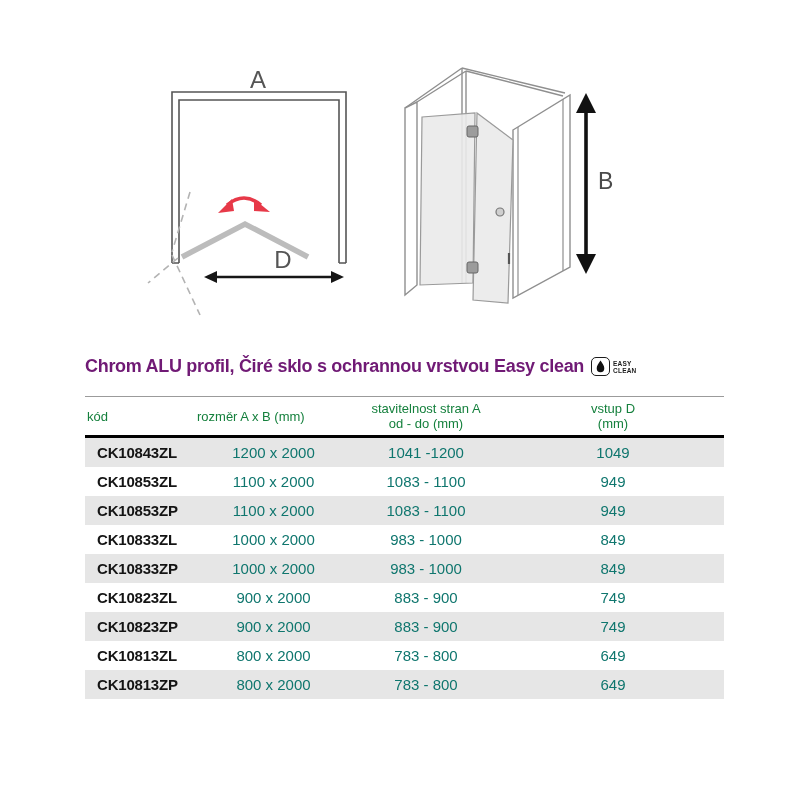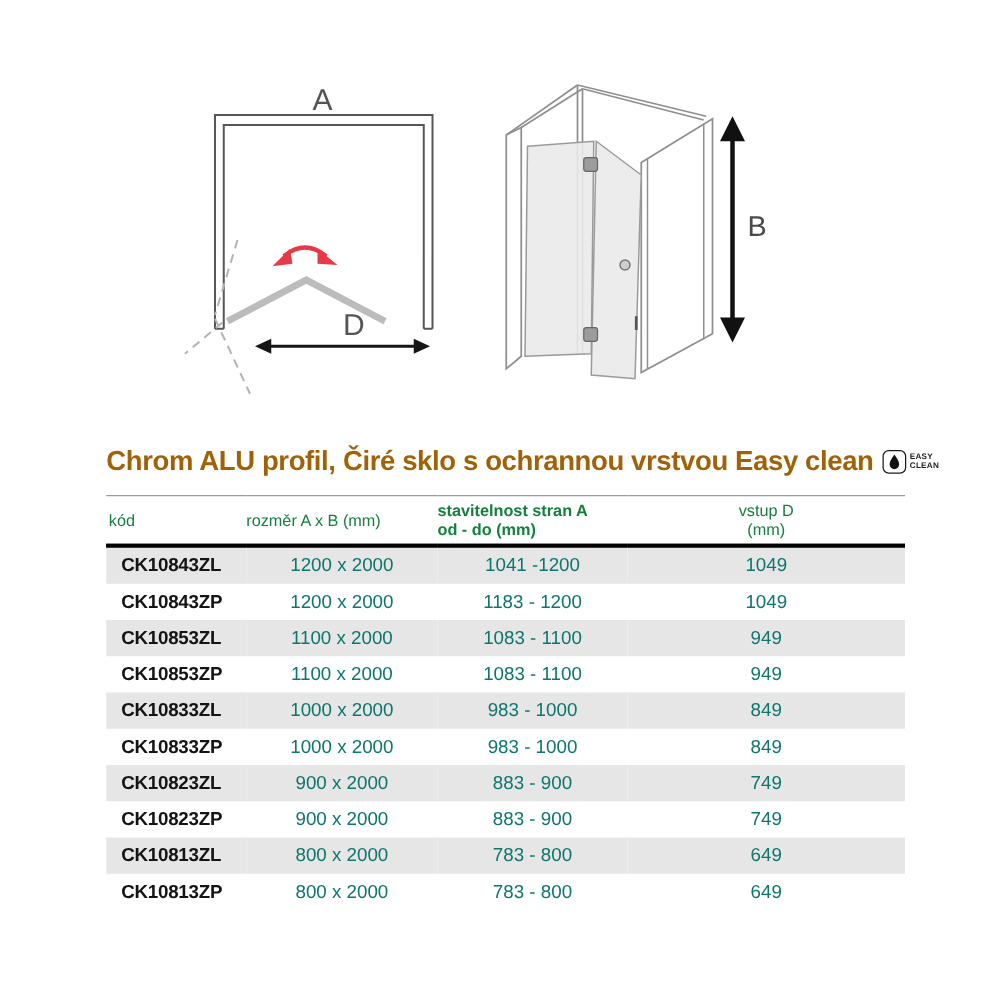--- a/index.html
+++ b/index.html
@@ -12,21 +12,21 @@
   
   .diagram-left  { position:absolute; left:140px; top:55px; }
   .diagram-right { position:absolute; left:395px; top:55px; }
 
   
   .title-row {
     position:absolute; left:85px; top:356px; width:650px;
     display:flex; align-items:center; gap:7px;
   }
   .section-title {
-    font-size:22px; font-weight:bold; color:#a16207; letter-spacing:-0.3px;
+    font-size:18px; font-weight:bold; color:#701a75; letter-spacing:-0.3px;
     white-space:nowrap;
   }
   .easy-badge { display:flex; align-items:center; gap:3px; }
   .easy-badge-box {
     width:19px; height:19px; border:1.7px solid #1c1c1c; border-radius:5px;
     display:flex; align-items:center; justify-content:center; box-sizing:border-box;
     background:#fff;
   }
   .easy-badge-text {
     font-size:6.5px; line-height:7px; color:#1c1c1c; font-weight:600;
@@ -41,21 +41,21 @@
   .spec-table thead tr {
     border-top:1px solid #9b9b9b;
     border-bottom:3px solid #000000;
   }
   .spec-table th {
     font-weight:normal; font-size:13px; color:#15803d;
     padding:4px 0 4px 0; vertical-align:middle; line-height:15px;
   }
   th.col-kod   { width:110px; text-align:left; padding-left:2px; }
   th.col-rozmer{ width:153px; text-align:left; }
-  th.col-stav  { width:152px; text-align:left;font-weight:bold; }
+  th.col-stav  { width:152px; text-align:center; }
   th.col-vstup { width:222px; text-align:center; }
   th .hdr-line { display:block; }
 
   .spec-table tbody td {
     height:29px; font-size:15px; color:#0f766e; text-align:center;
     padding:0; vertical-align:middle;
   }
   .spec-table tbody td.cell-kod {
     text-align:left; font-weight:bold; color:#141414; padding-left:12px;
     letter-spacing:-0.2px;
@@ -157,26 +157,20 @@
       </tr>
     </thead>
     <tbody>
       <tr>
         <td class="cell-kod">CK10843ZL</td>
         <td>1200 x 2000</td>
         <td>1041 -1200</td>
         <td>1049</td>
       </tr>
       <tr>
-        <td class="cell-kod">CK10843ZP</td>
-        <td>1200 x 2000</td>
-        <td>1183 - 1200</td>
-        <td>1049</td>
-      </tr>
-      <tr>
         <td class="cell-kod">CK10853ZL</td>
         <td>1100 x 2000</td>
         <td>1083 - 1100</td>
         <td>949</td>
       </tr>
       <tr>
         <td class="cell-kod">CK10853ZP</td>
         <td>1100 x 2000</td>
         <td>1083 - 1100</td>
         <td>949</td>

